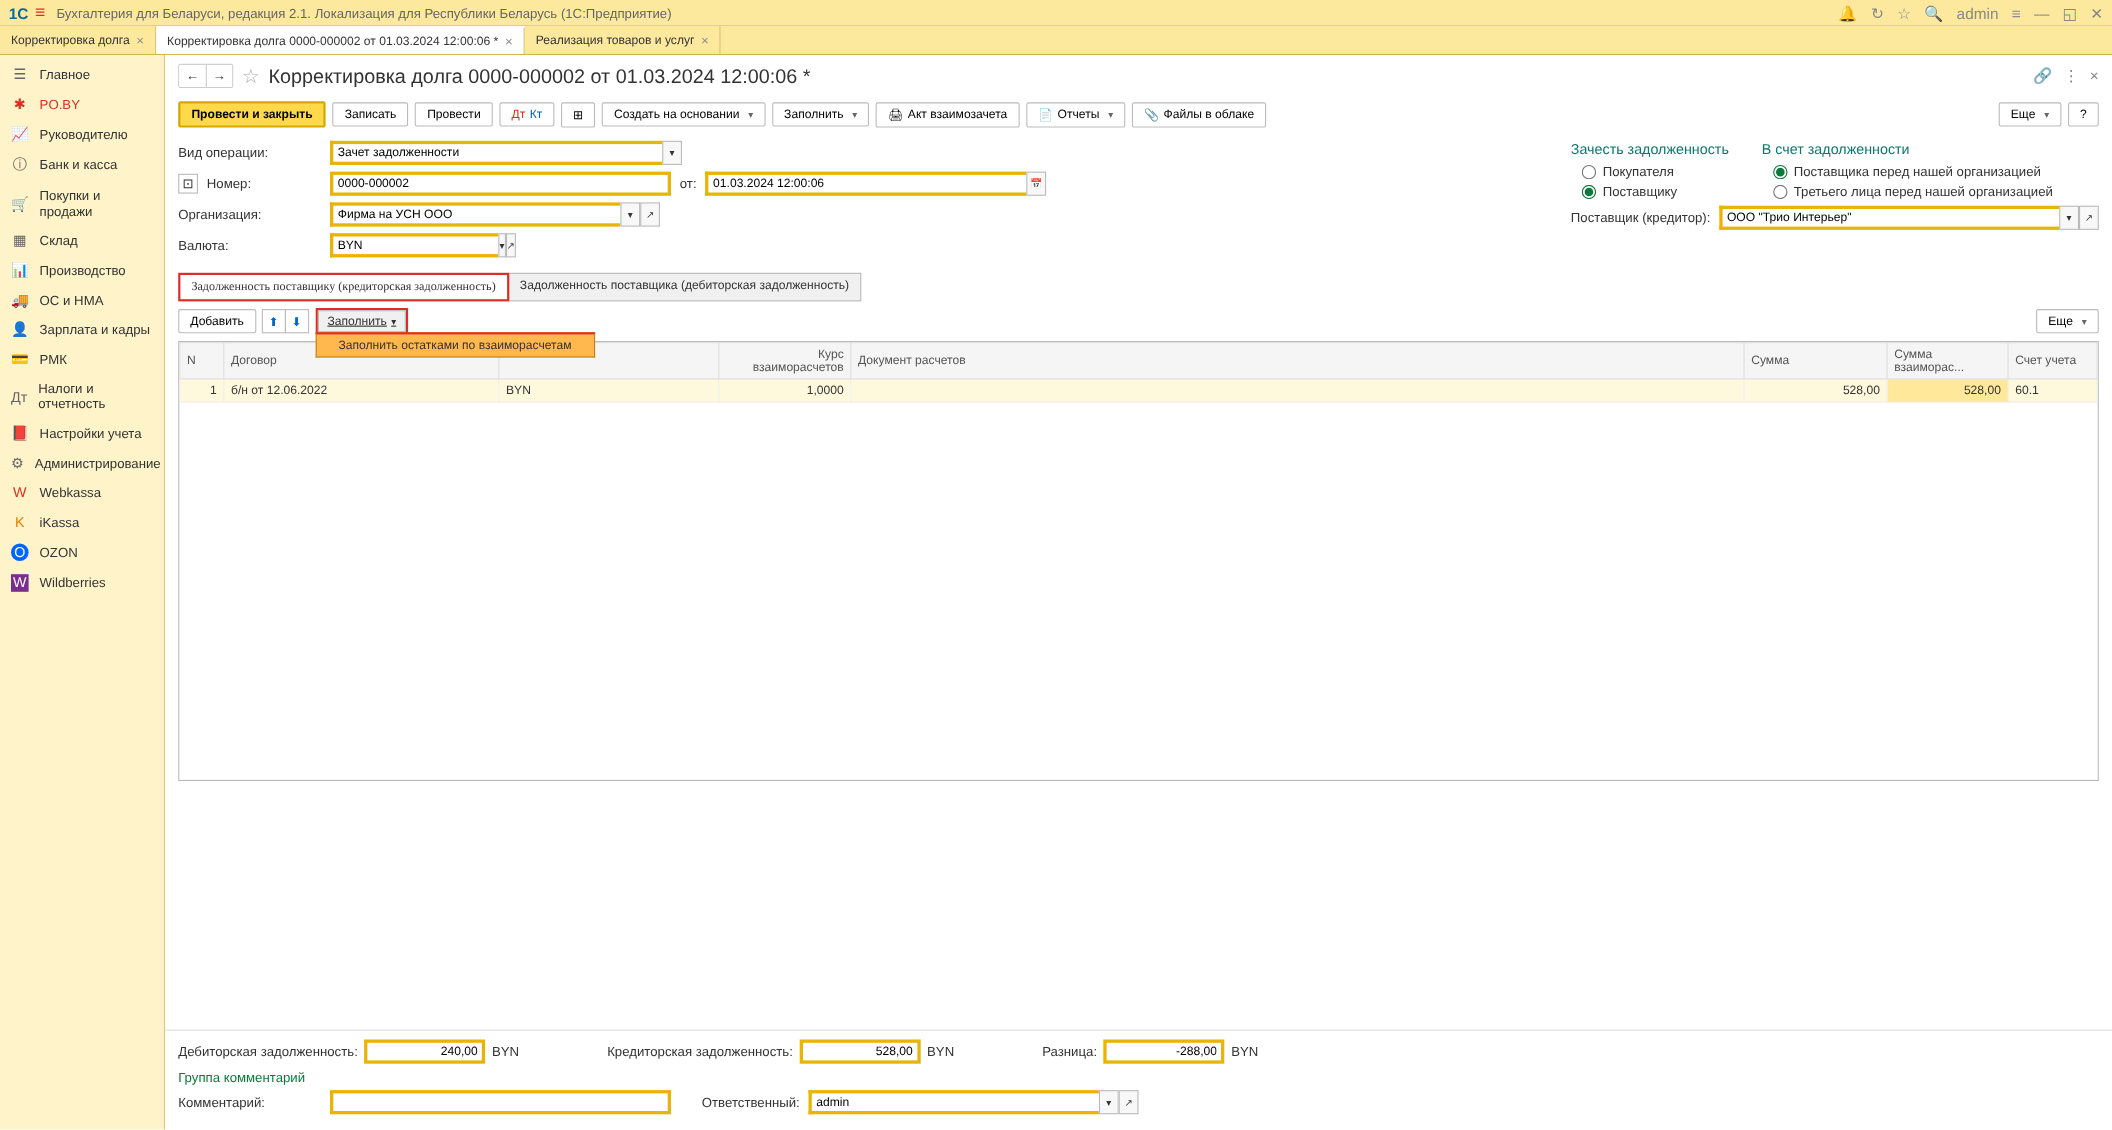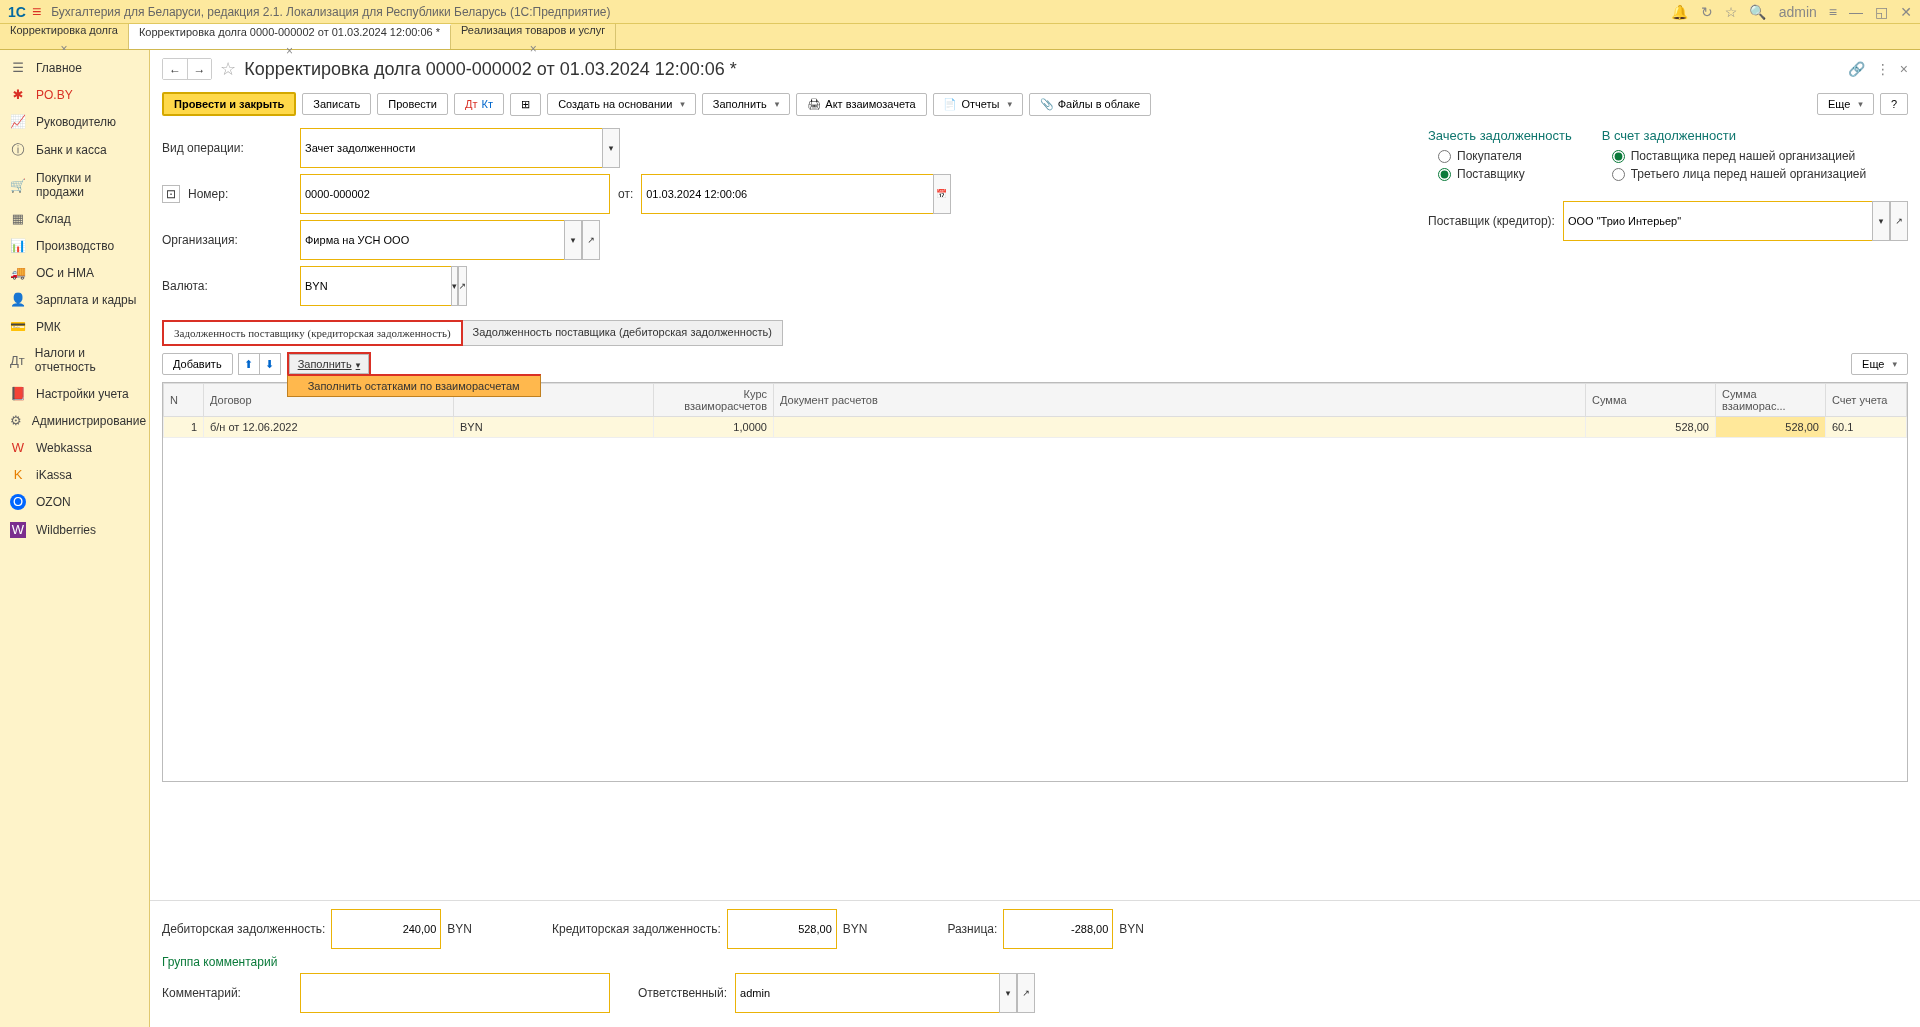--- a/index.html
+++ b/index.html
@@ -8,21 +8,21 @@
 
 .titlebar { height: 24px; background: #fde99e; display: flex; align-items: center; padding: 0 8px; border-bottom: 1px solid #e0c860; }
 .titlebar .logo { color: #0369a1; font-weight: bold; font-size: 14px; margin-right: 6px; }
 .titlebar .menu-icon { font-size: 16px; color: #d93025; margin-right: 10px; cursor: pointer; }
 .titlebar .title-text { color: #666; flex: 1; }
 .titlebar-right { display: flex; align-items: center; gap: 12px; }
 .titlebar-right .ico { color: #888; cursor: pointer; font-size: 14px; }
 
 
 .tabs { height: 26px; background: #fde99e; display: flex; align-items: stretch; border-bottom: 1px solid #d0b850; }
-.tab { padding: 0 10px; display: flex; align-items: center; border-right: 1px solid #d8c470; color: #333; cursor: pointer; gap: 6px; font-size: 11px; flex-direction: column; }
+.tab { padding: 0 10px; display: flex; align-items: center; border-right: 1px solid #d8c470; color: #333; cursor: pointer; gap: 6px; font-size: 11px; }
 .tab.active { background: #fff; border-top: 2px solid #fff; }
 .tab .close-x { color: #888; font-size: 12px; }
 
 
 .main { display: flex; height: calc(100vh - 50px); }
 .sidebar { width: 150px; background: #fef3c9; border-right: 1px solid #e0c870; padding-top: 4px; }
 .sidebar-item { display: flex; align-items: center; padding: 6px 10px; gap: 10px; cursor: pointer; color: #333; }
 .sidebar-item .sico { width: 16px; text-align: center; color: #666; font-size: 13px; }
 .sidebar-item.active { color: #d93025; }
 .sidebar-item.active .sico { color: #d93025; }
@@ -46,21 +46,21 @@
 .btn.dropdown::after { content: "▾"; margin-left: 4px; font-size: 9px; color: #666; }
 .btn .bico { font-size: 11px; }
 .cmdbar-right { margin-left: auto; display: flex; gap: 6px; }
 
 
 .form { padding: 4px 12px; display: flex; gap: 16px; justify-content: center; }
 .form-left { flex: 1; }
 .form-right { width: 480px; }
 .form-row { display: flex; align-items: center; margin-bottom: 6px; gap: 8px; }
 .form-label { width: 130px; color: #333; }
-.input { border: 1px solid #eab308; padding: 3px 4px; background: #fff; font-size: 11px; height: 40px; }
+.input { border: 3px solid #eab308; padding: 3px 4px; background: #fff; font-size: 11px; height: 22px; }
 .input-select { display: flex; }
 .input-select input { border-right: none; flex: 1; }
 .sel-btn { width: 18px; border: 1px solid #bbb; background: #f8f8f8; display: flex; align-items: center; justify-content: center; cursor: pointer; font-size: 9px; }
 .radio-section { }
 .radio-title { color: #0f766e; font-weight: normal; margin-bottom: 4px; font-size: 13px; }
 .radio-item { display: flex; align-items: center; gap: 6px; padding: 2px 0 2px 10px; }
 .radio-item input[type=radio] { accent-color: #0a7a3a; }
 
 
 .tabpanel { margin: 4px 12px 0; }
@@ -302,21 +302,21 @@
             <label class="radio-item">
                 <input type="radio" name="debit" checked="" style="">
                 <span>Поставщика перед нашей организацией</span>
               </label>
             <label class="radio-item">
                 <input type="radio" name="debit" style="">
                 <span>Третьего лица перед нашей организацией</span>
               </label>
           </div>
         </div>
-        <div class="form-row" style="margin-top:18px">
+        <div class="form-row" style="margin-top:4px">
           <span>Поставщик (кредитор):</span>
           <div class="input-select" style="flex:1">
             <input class="input" value="ООО &quot;Трио Интерьер&quot;" style="">
             <div class="sel-btn">▾</div>
             <div class="sel-btn">↗</div>
           </div>
         </div>
       </div>
     </div>
 

